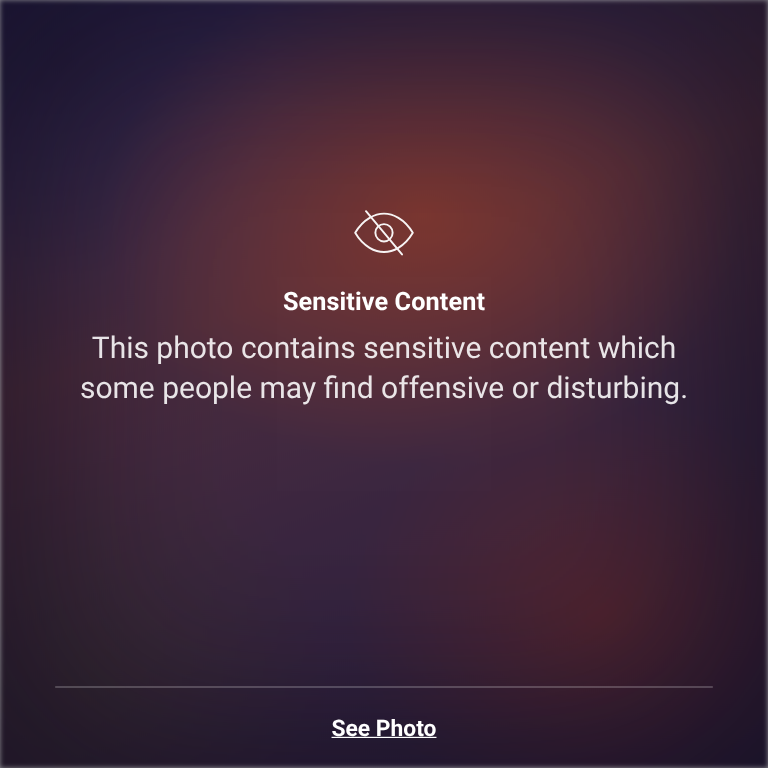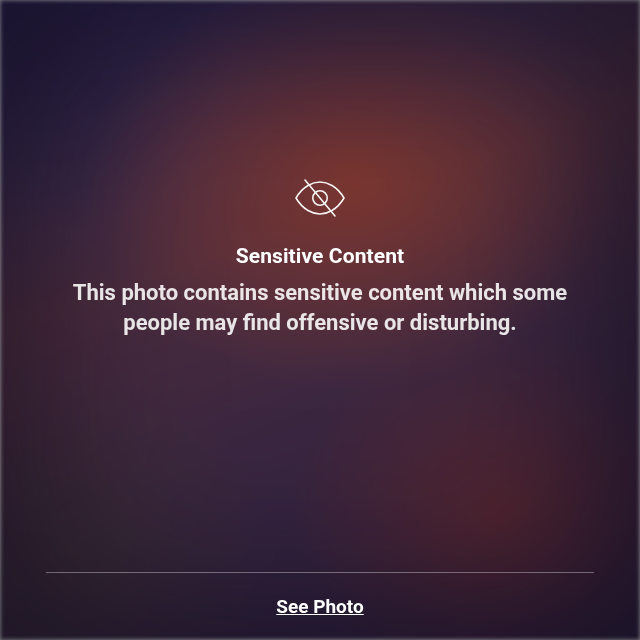--- a/index.html
+++ b/index.html
@@ -32,21 +32,21 @@
       padding: 0 50px 40px 50px; text-align: center;
       transform: translateY(-8px);
     }
     .icon-wrap { margin-bottom: 26px; opacity: 0.95; }
     .icon-wrap svg { width: 54px; height: 40px; display: block; }
     .title {
       font-size: 21px; font-weight: 700; letter-spacing: 0.1px;
       margin-bottom: 10px; color: #ffffff;
     }
     .desc {
-      font-size: 22px; line-height: 1.35; font-weight: 700;
+      font-size: 25px; line-height: 1.35; font-weight: 400;
       color: rgba(255,255,255,0.88);
       max-width: 540px;
     }
     .footer {
       width: 100%; padding: 0 46px; text-decoration: underline;
     }
     .divider {
       height: 1px; width: 100%;
       background: rgba(255,255,255,0.34);
     }

